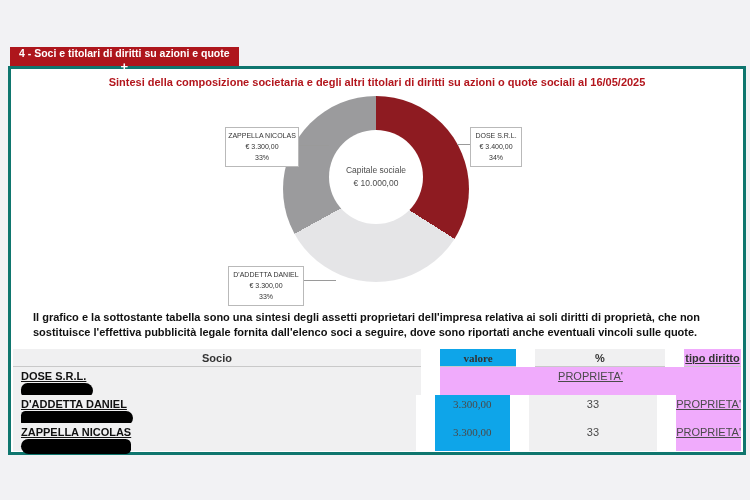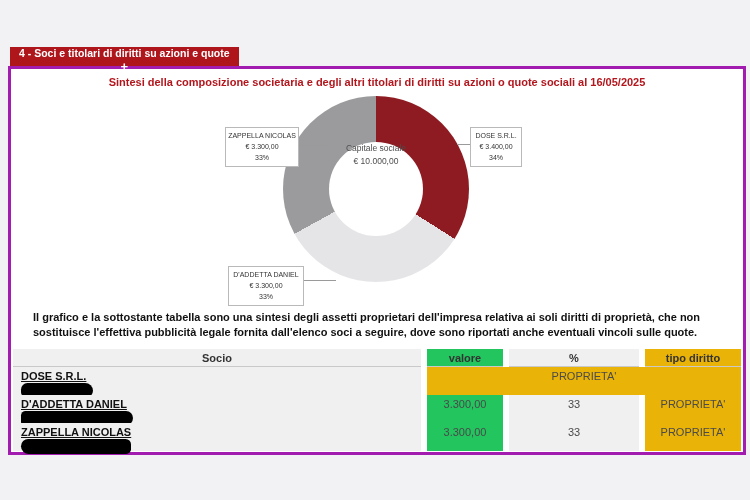--- a/index.html
+++ b/index.html
@@ -23,40 +23,40 @@
     flex-direction: column;
   }
   .tab-divider { width: 1px; height: 12px; background: rgba(255,255,255,.55); margin: 0 8px 0 11px; }
   .tab-plus { font-size: 13px; font-weight: bold; padding: 0 3px; cursor: pointer; }
 
   
   .panel {
     position: absolute; left: 8px; top: 66px;
     width: 738px; height: 389px; box-sizing: border-box;
     background: #fff;
-    border: 3px solid #a21caf;
+    border: 3px solid #0f766e;
   }
   .panel-title {
     text-align: center; color: #b3161d;
     font-weight: bold; font-size: 11px;
     margin-top: 7px;
   }
 
   
   .chart-area { position: relative; height: 216px; margin-top: 2px; }
   .donut-ring {
     position: absolute; left: 272px; top: 6px;
     width: 186px; height: 186px; border-radius: 50%;
     background: #ccc; 
   }
   .donut-hole {
-    position: absolute; left: 318px; top: 52px;
+    position: absolute; left: 318px; top: 40px;
     width: 94px; height: 94px; border-radius: 50%;
     background: #fff;
-    display: flex; justify-content: center;
+    display: flex; align-items: center; justify-content: center;
     text-align: center;
   }
   .center-label { font-size: 8.5px; color: #4d4d4d; line-height: 1.55; }
 
   .callout {
     position: absolute; background: #fff;
     border: 1px solid #b9b9b9;
     text-align: center; font-size: 7px; color: #333;
     padding: 2px 2px; line-height: 1.6;
     z-index: 1;
@@ -72,26 +72,26 @@
 
   
   .disclaimer {
     margin: 4px 10px 0 22px;
     font-size: 11px; font-weight: bold; color: #111;
     line-height: 1.32;
   }
 
   
   .stable { margin: 10px 2px 0 2px; font-size: 11px; }
-  .srow { display: flex; gap: 6px; }
+  .srow { display: flex; gap: 19px; }
   .c { box-sizing: border-box; }
   .col-socio  { width: 408px; background: #f0f0f1; }
-  .col-valore { width: 76px;  background: #22c55e;    text-align: center; }
+  .col-valore { width: 76px;  background: #0ea5e9;    text-align: center; font-family: Liberation Serif, serif; }
   .col-pct    { width: 130px; background: #f0f0f1; text-align: center; }
-  .col-tipo   { flex: 1;      background: #eab308;    text-align: center; }
+  .col-tipo   { flex: 1;      background: #f0abfc;    text-align: center; text-decoration: underline; }
 
   .srow.header .c {
     height: 18px; font-weight: bold; color: #333;
     display: flex; align-items: center; justify-content: center;
     border-bottom: 1px solid #c9c9c9;
   }
   .srow.body .c { height: 28px; color: #4a4a4a; padding-top: 3px; }
   .srow.body .col-socio { padding: 3px 0 0 8px; }
 
   .socio-link {

